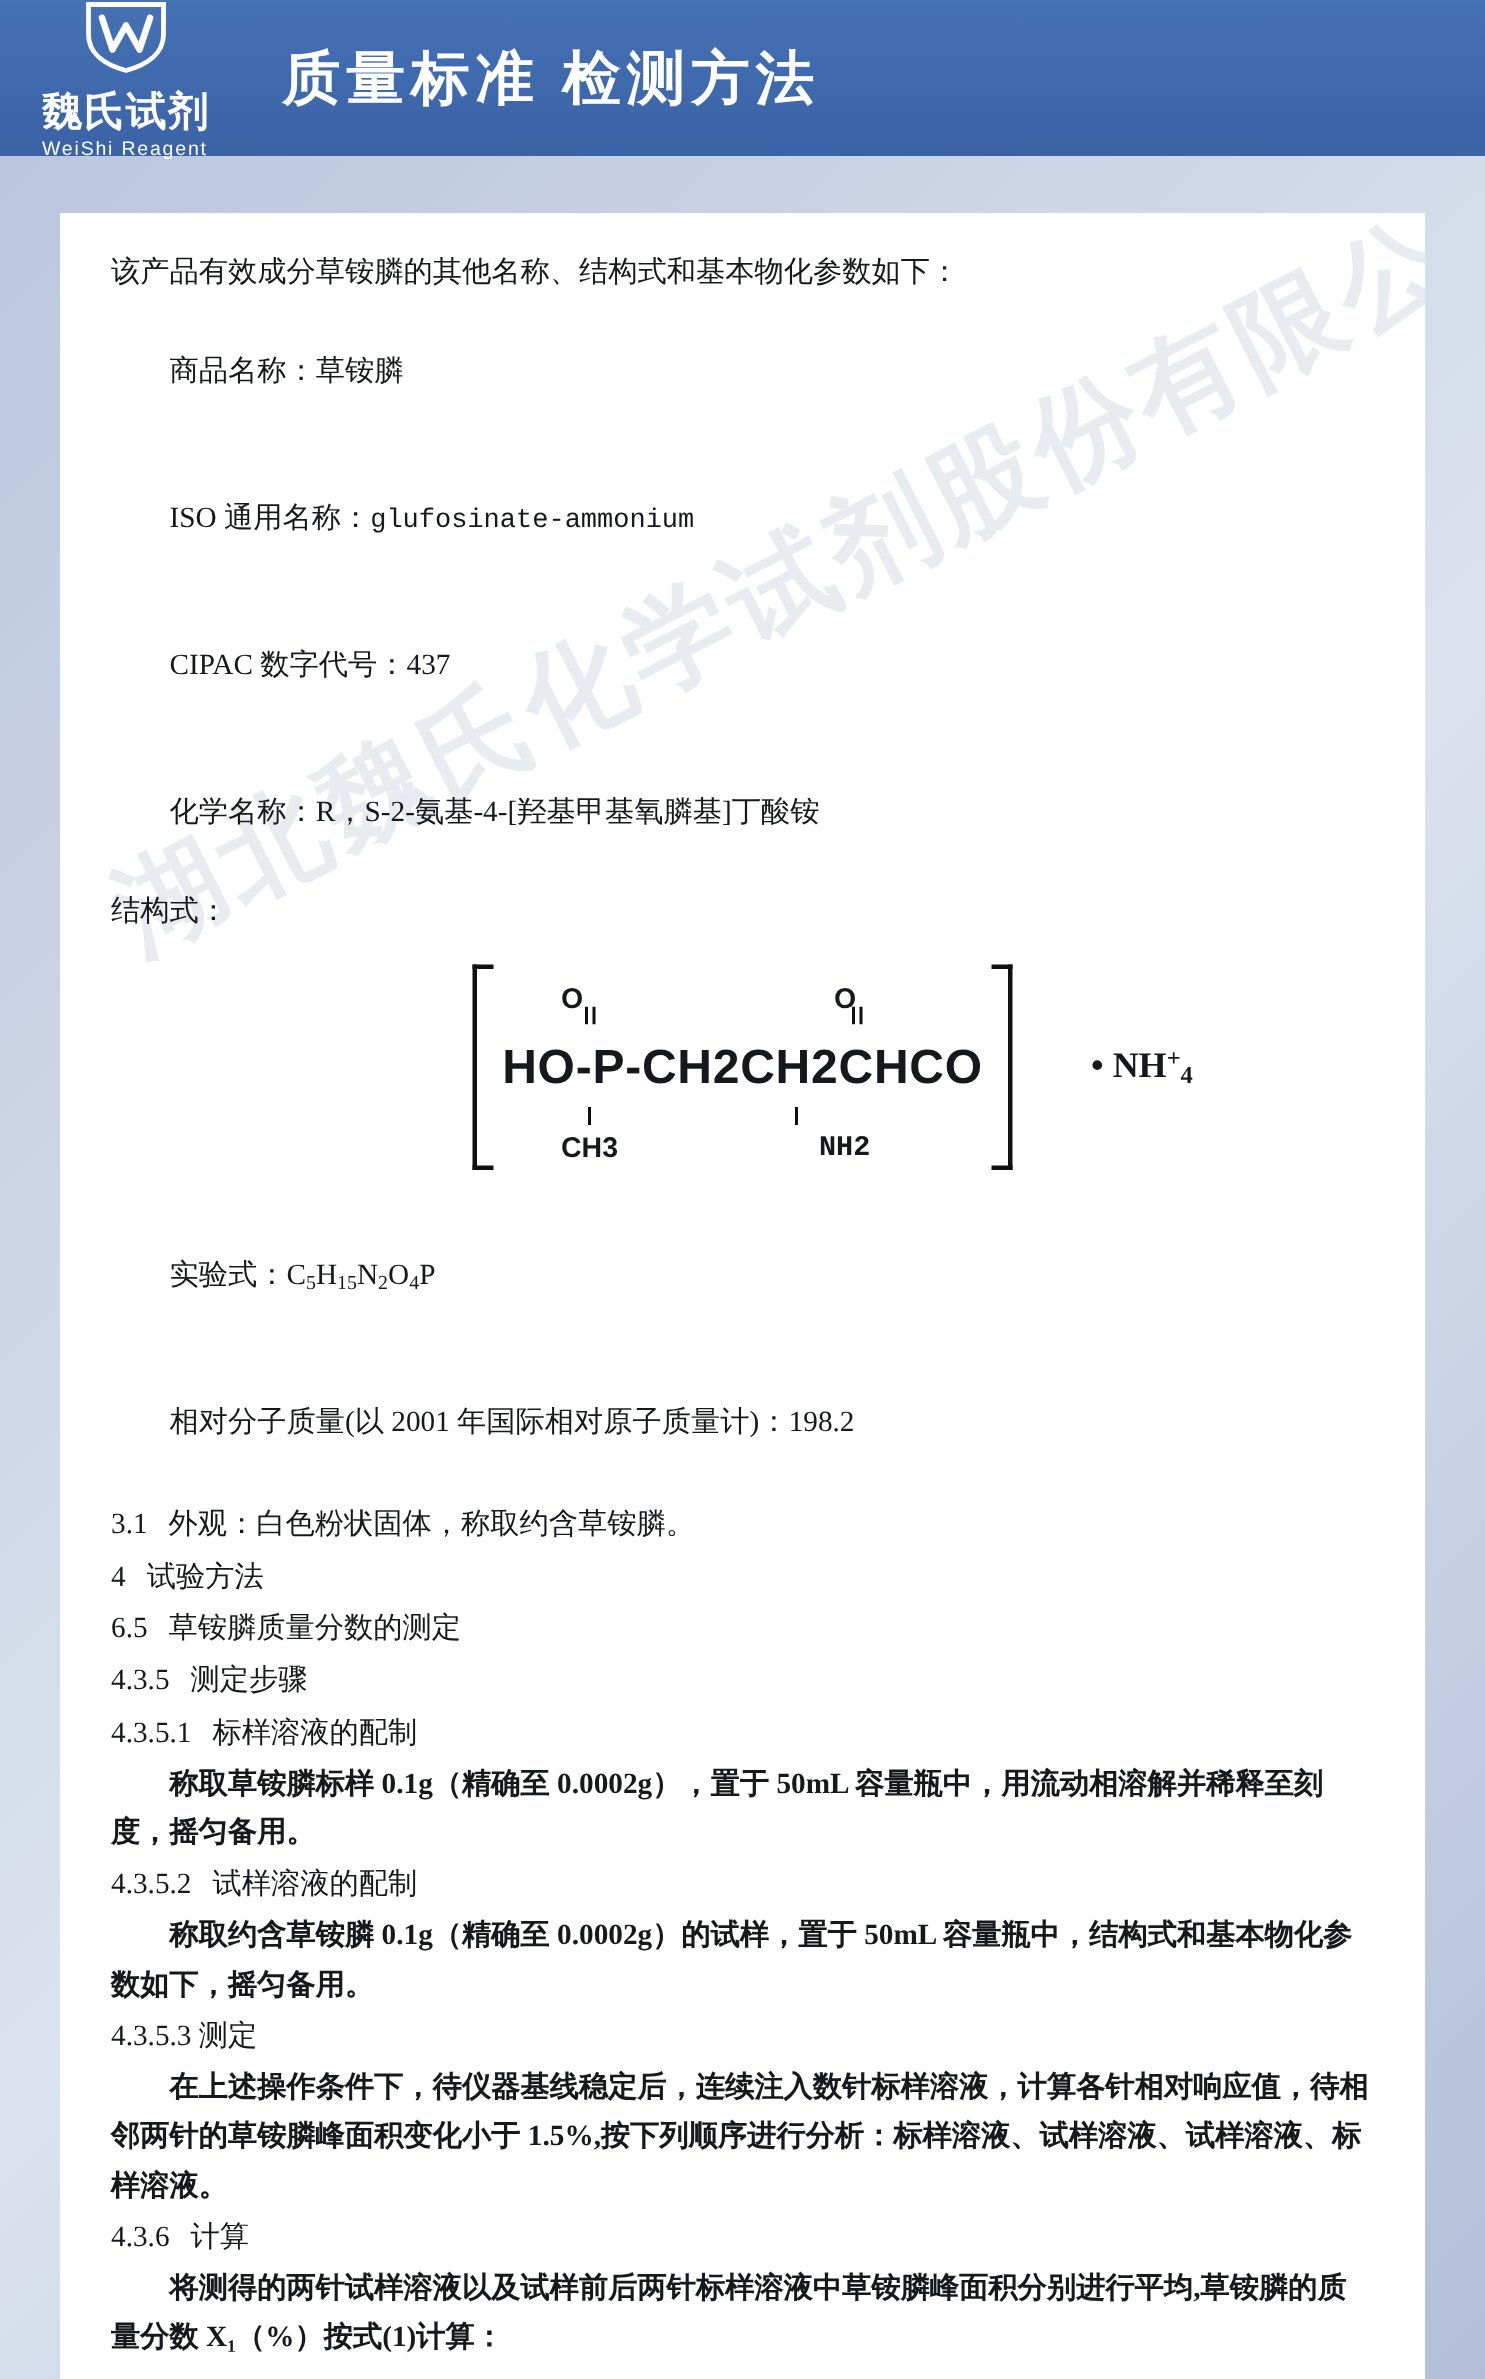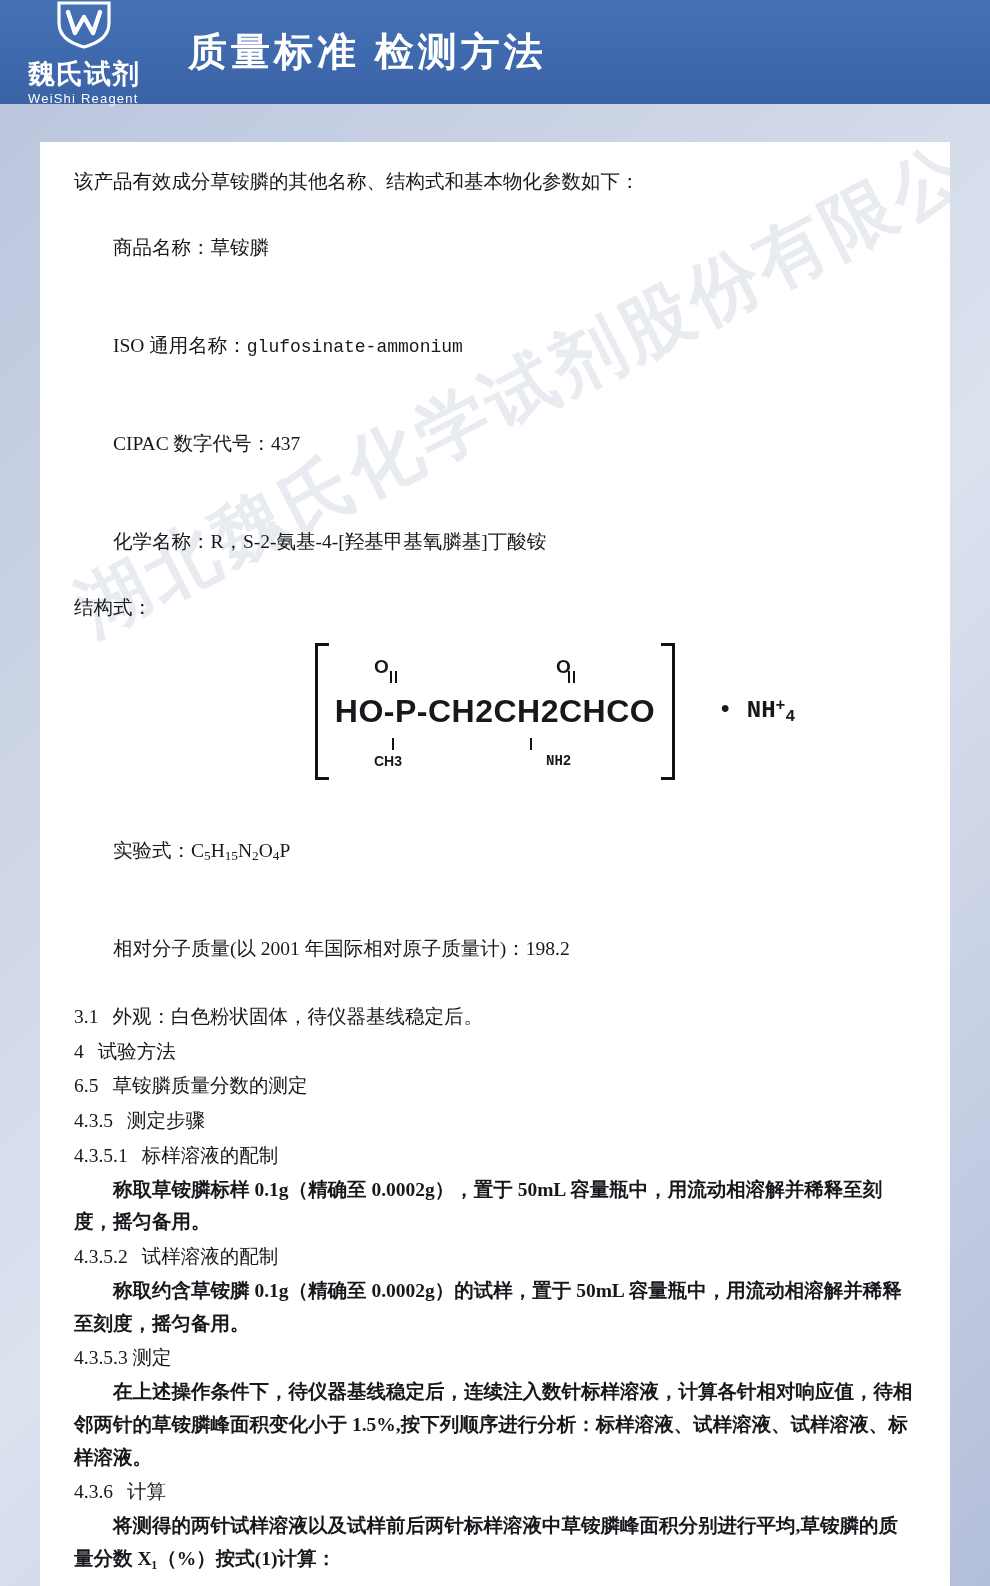--- a/index.html
+++ b/index.html
@@ -157,29 +157,29 @@
     height: 22px;
   }
   .row-mid {
     font-size: 32px;
     letter-spacing: 0.5px;
     white-space: pre;
   }
   .row-bot {
     display: flex;
     justify-content: center;
-    font-size: 14px;
+    font-size: 19px;
     height: 24px;
     white-space: pre;
   }
   .nh4 {
     align-self: center;
     margin-left: 14px;
     font-size: 24px;
-    font-family: Liberation Mono, monospace;
+    font-family: Liberation Serif, serif;
     font-weight: bold;
   }
 
   
   .formula {
     display: flex;
     align-items: center;
     justify-content: center;
     margin: 10px 0 8px 0;
     gap: 10px;
@@ -296,21 +296,21 @@
       <div class="ln" style="margin-top:22px;">
         <span>实验式：</span><span>C<sub>5</sub>H<sub>15</sub>N<sub>2</sub>O<sub>4</sub>P</span>
       </div>
 
       <div class="ln">
         <span>相对分子质量(以 2001 年国际相对原子质量计)：</span><span>198.2</span>
       </div>
 
       <div class="sec">
         <span class="num">3.1</span>
-        <span class="txt">外观：白色粉状固体，待仪器基线稳定后。</span>
+        <span class="txt">外观：白色粉状固体，称取约含草铵膦。</span>
       </div>
 
       <div class="sec">
         <span class="num">4</span>
         <span class="txt">试验方法</span>
       </div>
 
       <div class="sec">
         <span class="num">6.5</span>
         <span class="txt">草铵膦质量分数的测定</span>
@@ -324,21 +324,21 @@
       <div class="sec">
         <span class="num">4.3.5.1</span>
         <span class="txt">标样溶液的配制</span>
       </div>
       <div class="para">称取草铵膦标样 0.1g（精确至 0.0002g），置于 50mL 容量瓶中，用流动相溶解并稀释至刻度，摇匀备用。</div>
 
       <div class="sec">
         <span class="num">4.3.5.2</span>
         <span class="txt">试样溶液的配制</span>
       </div>
-      <div class="para">称取约含草铵膦 0.1g（精确至 0.0002g）的试样，置于 50mL 容量瓶中，用流动相溶解并稀释至刻度，摇匀备用。</div>
+      <div class="para">称取约含草铵膦 0.1g（精确至 0.0002g）的试样，置于 50mL 容量瓶中，结构式和基本物化参数如下，摇匀备用。</div>
 
       <div class="sec">
         <span class="num">4.3.5.3 测定</span>
       </div>
       <div class="para">在上述操作条件下，待仪器基线稳定后，连续注入数针标样溶液，计算各针相对响应值，待相邻两针的草铵膦峰面积变化小于 1.5%,按下列顺序进行分析：标样溶液、试样溶液、试样溶液、标样溶液。</div>
 
       <div class="sec">
         <span class="num">4.3.6</span>
         <span class="txt">计算</span>
       </div>

